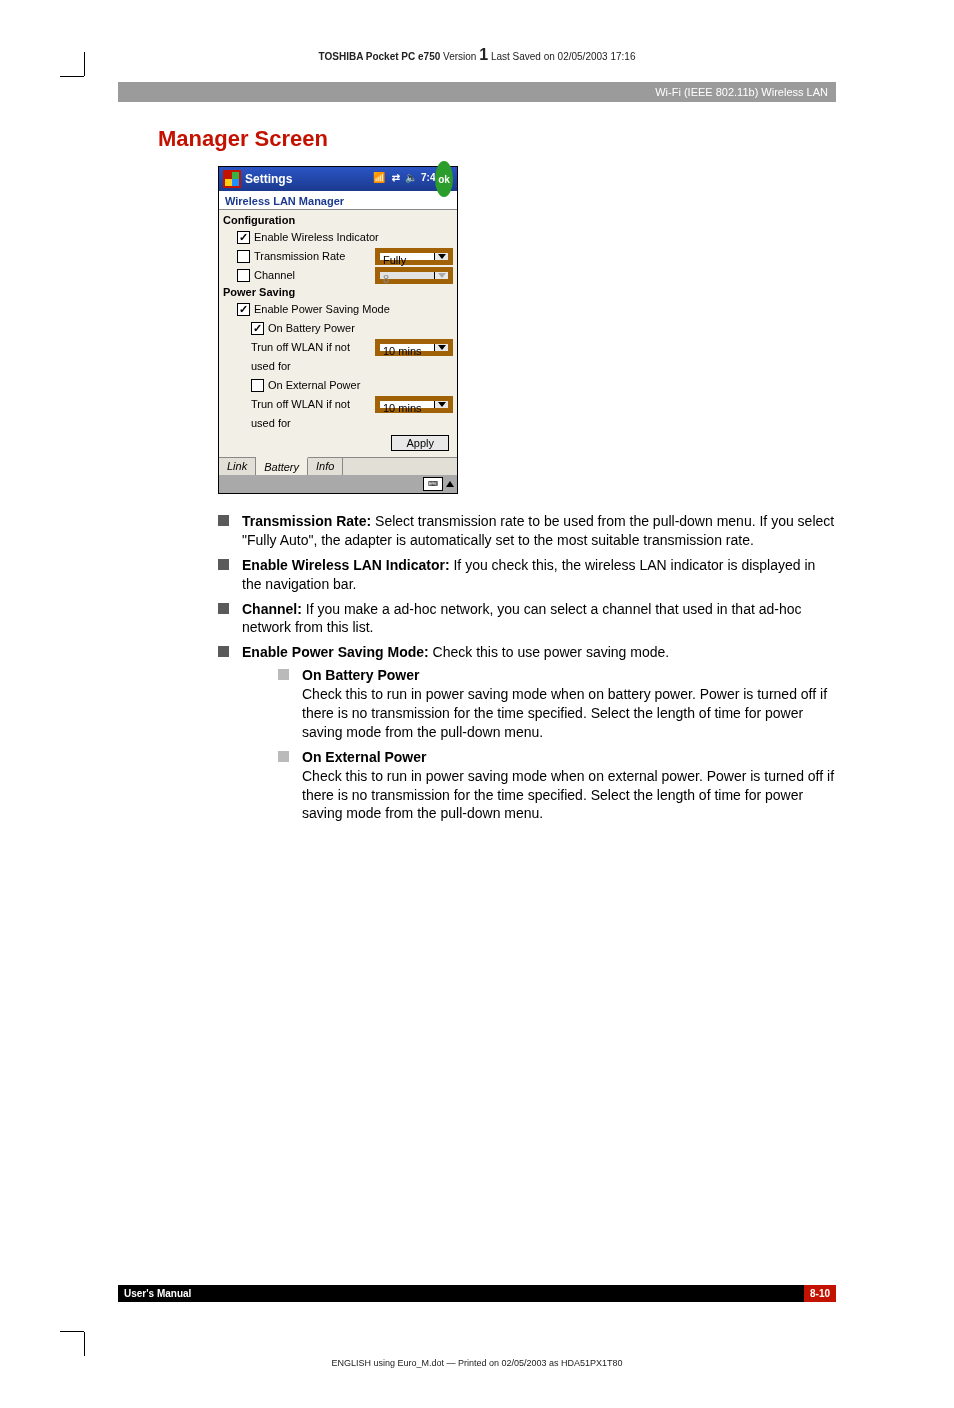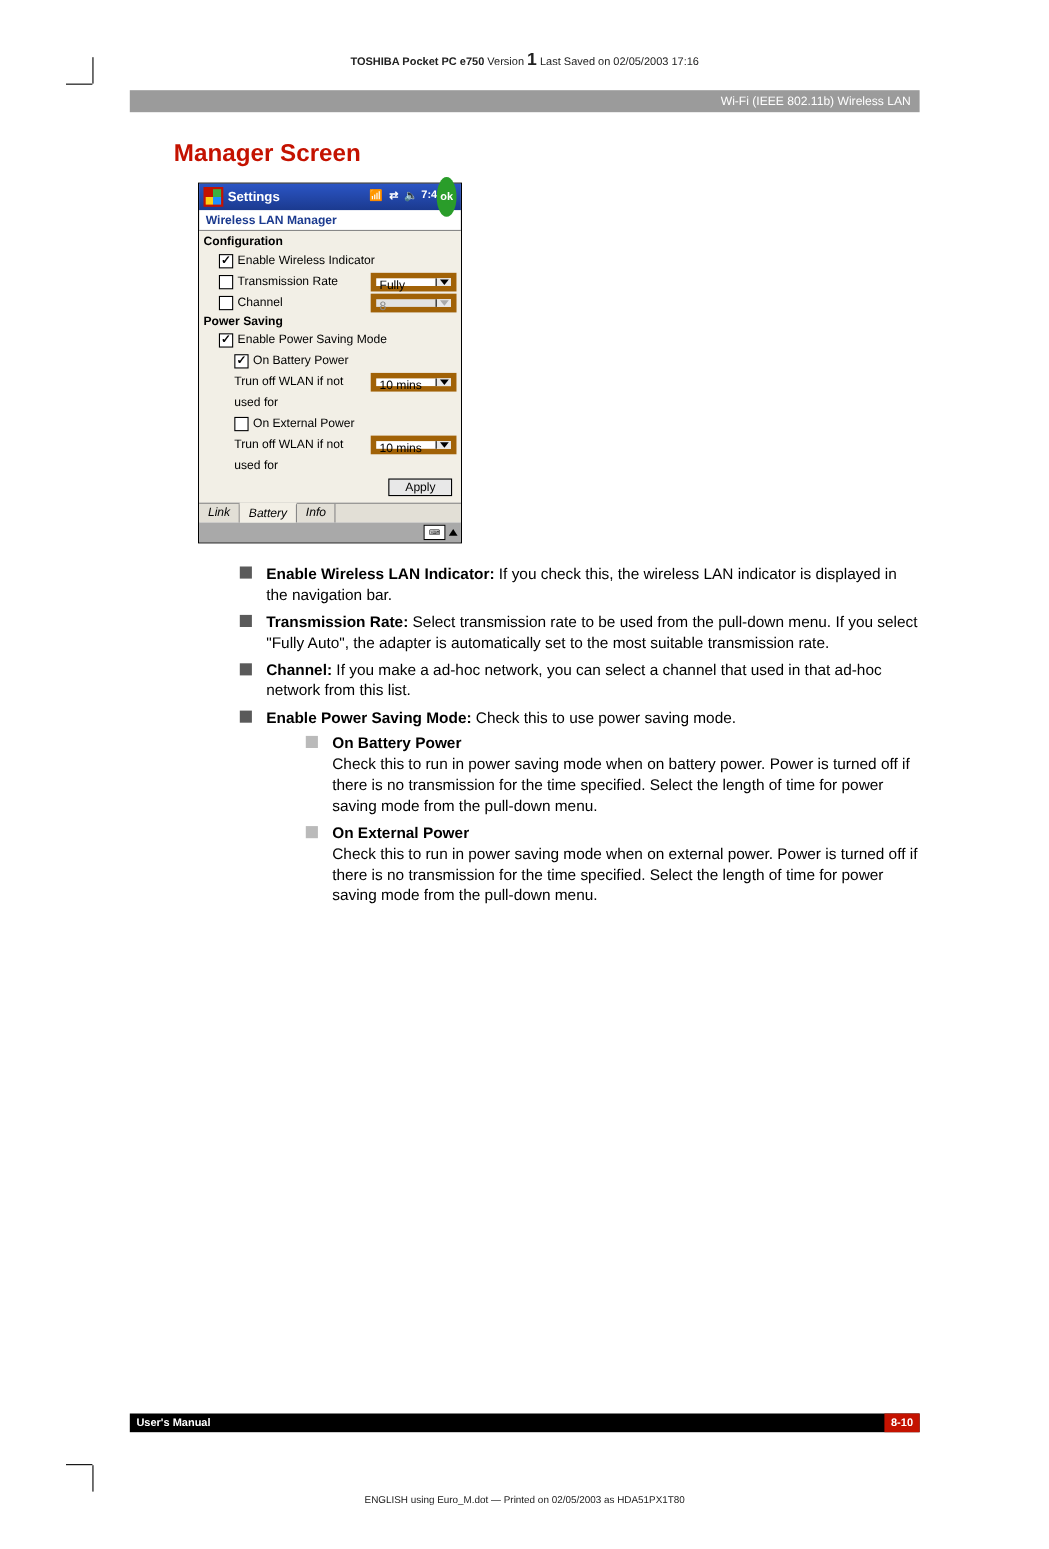--- a/index.html
+++ b/index.html
@@ -42,21 +42,21 @@
     text-align: right;
     margin-bottom: 24px;
   }
   .section-title {
     color: #c41200;
     font-weight: bold;
     font-size: 22px;
     margin: 0 0 14px 40px;
   }
   .screenshot {
-    margin-left: 62px;
+    margin-left: 100px;
     width: 240px;
     border: 1px solid #000;
     background: #fff;
     font-family: Tahoma, sans-serif;
     font-size: 11px;
   }
   .ss-titlebar {
     background: #1b3a8f;
     background: linear-gradient(#2b55c5,#1b3a8f);
     color: #fff;
@@ -278,24 +278,24 @@
       <span class="tab">Info</span>
     </div>
     <div class="kb-bar">
       <span class="kb-ico">⌨</span>
       <span class="kb-up"></span>
     </div>
   </div>
 
   <ul class="bullets">
     <li>
-      <span class="bt">Enable Wireless LAN Indicator:</span><span> If you check this, the wireless LAN indicator is displayed in the navigation bar.</span>
+      <span class="bt">Transmission Rate:</span><span> Select transmission rate to be used from the pull-down menu. If you select "Fully Auto", the adapter is automatically set to the most suitable transmission rate.</span>
     </li>
     <li>
-      <span class="bt">Transmission Rate:</span><span> Select transmission rate to be used from the pull-down menu. If you select "Fully Auto", the adapter is automatically set to the most suitable transmission rate.</span>
+      <span class="bt">Enable Wireless LAN Indicator:</span><span> If you check this, the wireless LAN indicator is displayed in the navigation bar.</span>
     </li>
     <li>
       <span class="bt">Channel:</span><span> If you make a ad-hoc network, you can select a channel that used in that ad-hoc network from this list.</span>
     </li>
     <li>
       <span class="bt">Enable Power Saving Mode:</span><span> Check this to use power saving mode.</span>
       <ul class="sub">
         <li>
           <span class="bt">On Battery Power</span><br>
           <span>Check this to run in power saving mode when on battery power. Power is turned off if there is no transmission for the time specified. Select the length of time for power saving mode from the pull-down menu.</span>

